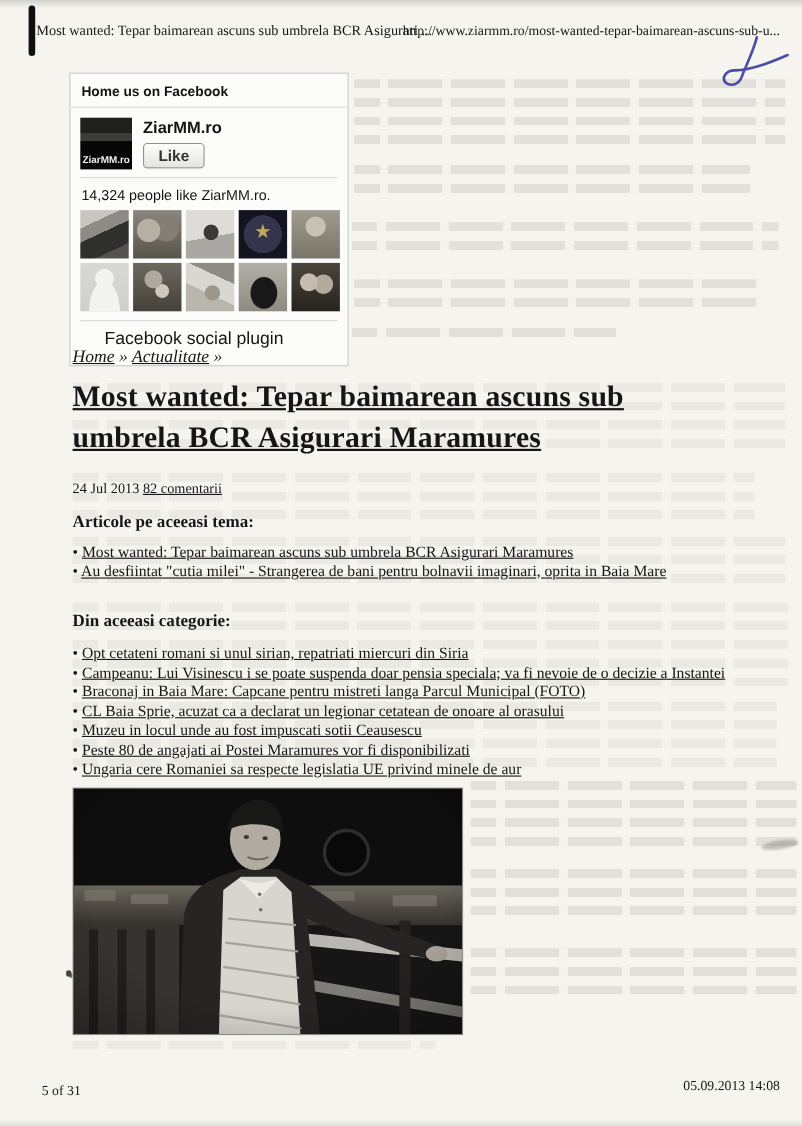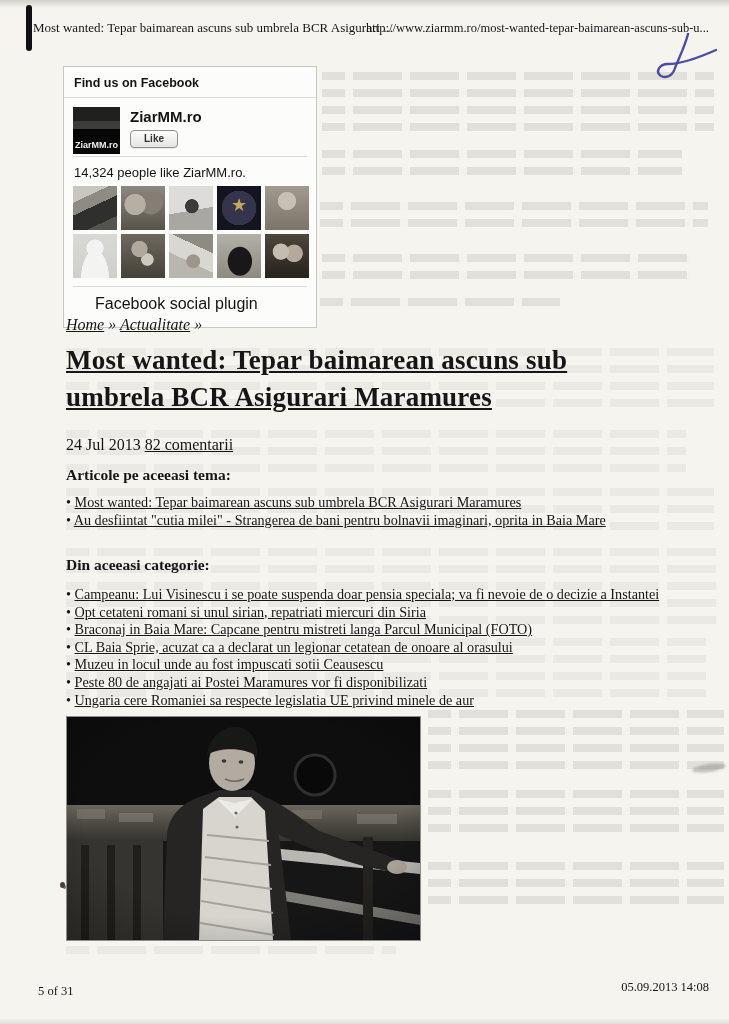--- a/index.html
+++ b/index.html
@@ -43,21 +43,21 @@
   .fb-title { padding:9px 10px 7px 10px; font-size:12.5px; font-weight:bold; border-bottom:1px solid #dadad6; }
   .fb-body { position:relative; padding:9px 9px 6px 9px; }
   .fb-logo { position:relative; width:47px; height:47px; float:left;
     background:linear-gradient(180deg,#20201e 0 30%, #3c3c38 30% 46%, #070707 46%); }
   .fb-logo-text { position:absolute; left:2px; bottom:4px; color:#efefef; font-size:9px; font-weight:bold; }
   .fb-head-right { margin-left:57px; }
   .fb-page-name { font-size:15px; font-weight:bold; padding-top:1px; }
   .fb-like-btn { display:inline-block; margin-top:5px; padding:2px 13px 3px 13px;
     border:1px solid #919191; border-radius:4px;
     background:linear-gradient(#fdfdfd,#e4e4e2); box-shadow:0 1px 0 rgba(0,0,0,.08);
-    font-size:10px; font-weight:bold; color:#333; cursor:pointer; }
+    font-size:14px; font-weight:bold; color:#333; cursor:pointer; }
   .fb-divider { clear:both; border-top:1px solid #dadad6; margin:8px 0 0 0; }
   .fb-likes { padding:8px 1px 6px 1px; font-size:13px; }
   .fb-grid { display:grid; grid-template-columns:repeat(5,44px); grid-auto-rows:44px; gap:4px; }
   .tile { width:44px; height:44px; position:relative; overflow:hidden; }
   .t1 { background:linear-gradient(155deg,#c9c6bf 0 26%,#8e8b84 26% 46%,#2f2f2d 46% 78%,#55534d 78%); }
   .t2 { background:radial-gradient(circle at 32% 42%, #b6afa4 0 26%, rgba(0,0,0,0) 28%),
                radial-gradient(circle at 68% 38%, #857e74 0 28%, rgba(0,0,0,0) 30%),
                linear-gradient(#8c8880,#565349); }
   .t3 { background:radial-gradient(ellipse at 52% 46%, #3a3a3a 0 20%, rgba(0,0,0,0) 22%),
                linear-gradient(170deg,#dddcd8 0 55%, #a9a7a1 55%); }
@@ -79,21 +79,21 @@
   .t10 { background:radial-gradient(circle at 36% 40%, #c4bcb0 0 20%, rgba(0,0,0,0) 22%),
                radial-gradient(circle at 66% 44%, #b3aa9c 0 22%, rgba(0,0,0,0) 24%),
                linear-gradient(#4c463c,#26221c); }
   .fb-plugin { clear:both; border-top:1px solid #dadad6; margin-top:8px; padding:8px 0 8px 22px; font-size:16px; }
 
   
   .breadcrumb { left:66px; top:316px; font-size:16px;font-style:italic; }
   .ul { text-decoration:underline; cursor:pointer; color:inherit; }
   .headline { left:66px; top:342px; width:575px; font-size:27px; font-weight:bold;
     line-height:37px; text-decoration:underline; letter-spacing:.2px; }
-  .dateline { left:66px; top:436px; font-size:16px; }
+  .dateline { left:66px; top:436px; font-size:13px; }
   .sec-heading { font-size:15.5px; font-weight:bold; }
   .rel-heading { left:66px; top:466px; }
   .cat-heading { left:66px; top:556px; }
   ul.linklist { margin:0; padding:0; list-style:none; width:660px; font-size:14.2px; }
   ul.linklist li { line-height:17.6px; white-space:nowrap; }
   ul.linklist li::before { content:"• "; }
   .rel-list { left:66px; top:494px; }
   .cat-list { left:66px; top:586px; }
 
   
@@ -127,21 +127,21 @@
   <div class="ghost lite" style="left:66px; top:946px; width:330px; height:14px;"></div>
 
   <div class="abs topbar-title z1">Most wanted: Tepar baimarean ascuns sub umbrela BCR Asigurari ...</div>
   <div class="abs topbar-url z1">http://www.ziarmm.ro/most-wanted-tepar-baimarean-ascuns-sub-u...</div>
 
   <svg class="abs pen-mark z1" viewBox="0 0 94 60">
     <path d="M60 4 C57 16 51 28 47 38 C45 45 39 49 33 46 C27 42 31 34 40 34 C52 34 70 28 88 20" fill="none" stroke="#3d3fa0" stroke-width="2.4" stroke-linecap="round" opacity="0.92"></path>
   </svg>
 
   <div class="abs fb-widget z1">
-    <div class="fb-title">Find us on Facebook</div>
+    <div class="fb-title">Home us on Facebook</div>
     <div class="fb-body">
       <div class="fb-logo">
         <span class="fb-logo-text">ZiarMM.ro</span>
       </div>
       <div class="fb-head-right">
         <div class="fb-page-name">ZiarMM.ro</div>
         <span class="fb-like-btn">Like</span>
       </div>
       <div class="fb-divider"></div>
       <div class="fb-likes">14,324 people like ZiarMM.ro.</div>
@@ -176,22 +176,22 @@
   </div>
 
   <div class="abs rel-heading sec-heading z1">Articole pe aceeasi tema:</div>
   <ul class="abs rel-list linklist z1">
     <li><span class="ul">Most wanted: Tepar baimarean ascuns sub umbrela BCR Asigurari Maramures</span></li>
     <li><span class="ul">Au desfiintat "cutia milei" - Strangerea de bani pentru bolnavii imaginari, oprita in Baia Mare</span></li>
   </ul>
 
   <div class="abs cat-heading sec-heading z1">Din aceeasi categorie:</div>
   <ul class="abs cat-list linklist z1">
+    <li><span class="ul">Opt cetateni romani si unul sirian, repatriati miercuri din Siria</span></li>
     <li><span class="ul">Campeanu: Lui Visinescu i se poate suspenda doar pensia speciala; va fi nevoie de o decizie a Instantei</span></li>
-    <li><span class="ul">Opt cetateni romani si unul sirian, repatriati miercuri din Siria</span></li>
     <li><span class="ul">Braconaj in Baia Mare: Capcane pentru mistreti langa Parcul Municipal (FOTO)</span></li>
     <li><span class="ul">CL Baia Sprie, acuzat ca a declarat un legionar cetatean de onoare al orasului</span></li>
     <li><span class="ul">Muzeu in locul unde au fost impuscati sotii Ceausescu</span></li>
     <li><span class="ul">Peste 80 de angajati ai Postei Maramures vor fi disponibilizati</span></li>
     <li><span class="ul">Ungaria cere Romaniei sa respecte legislatia UE privind minele de aur</span></li>
   </ul>
 
   <svg class="abs article-photo z1" viewBox="0 0 353 223">
     <defs>
       <radialGradient id="vig" cx="50%" cy="45%" r="75%">

